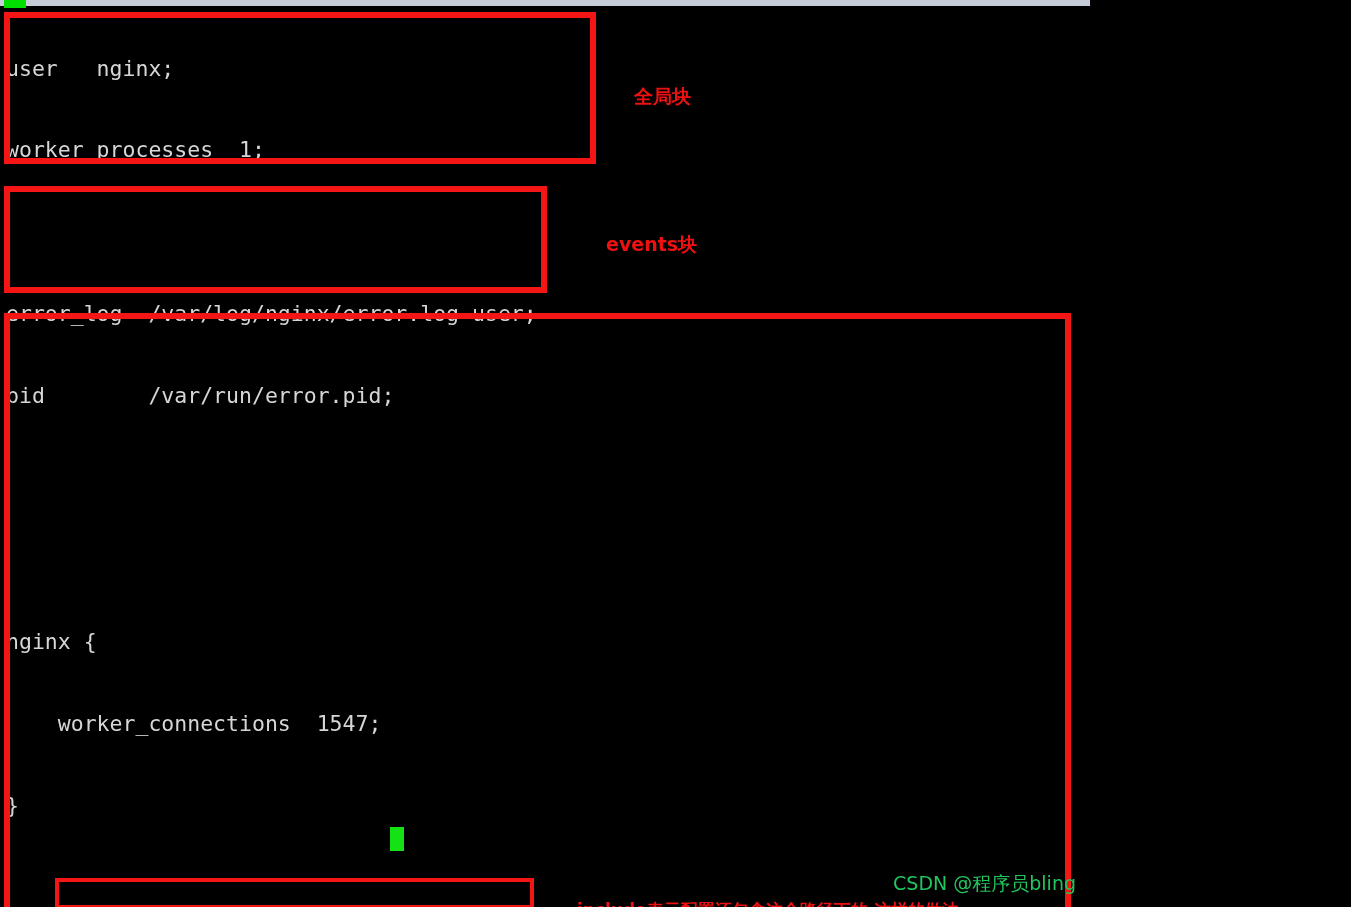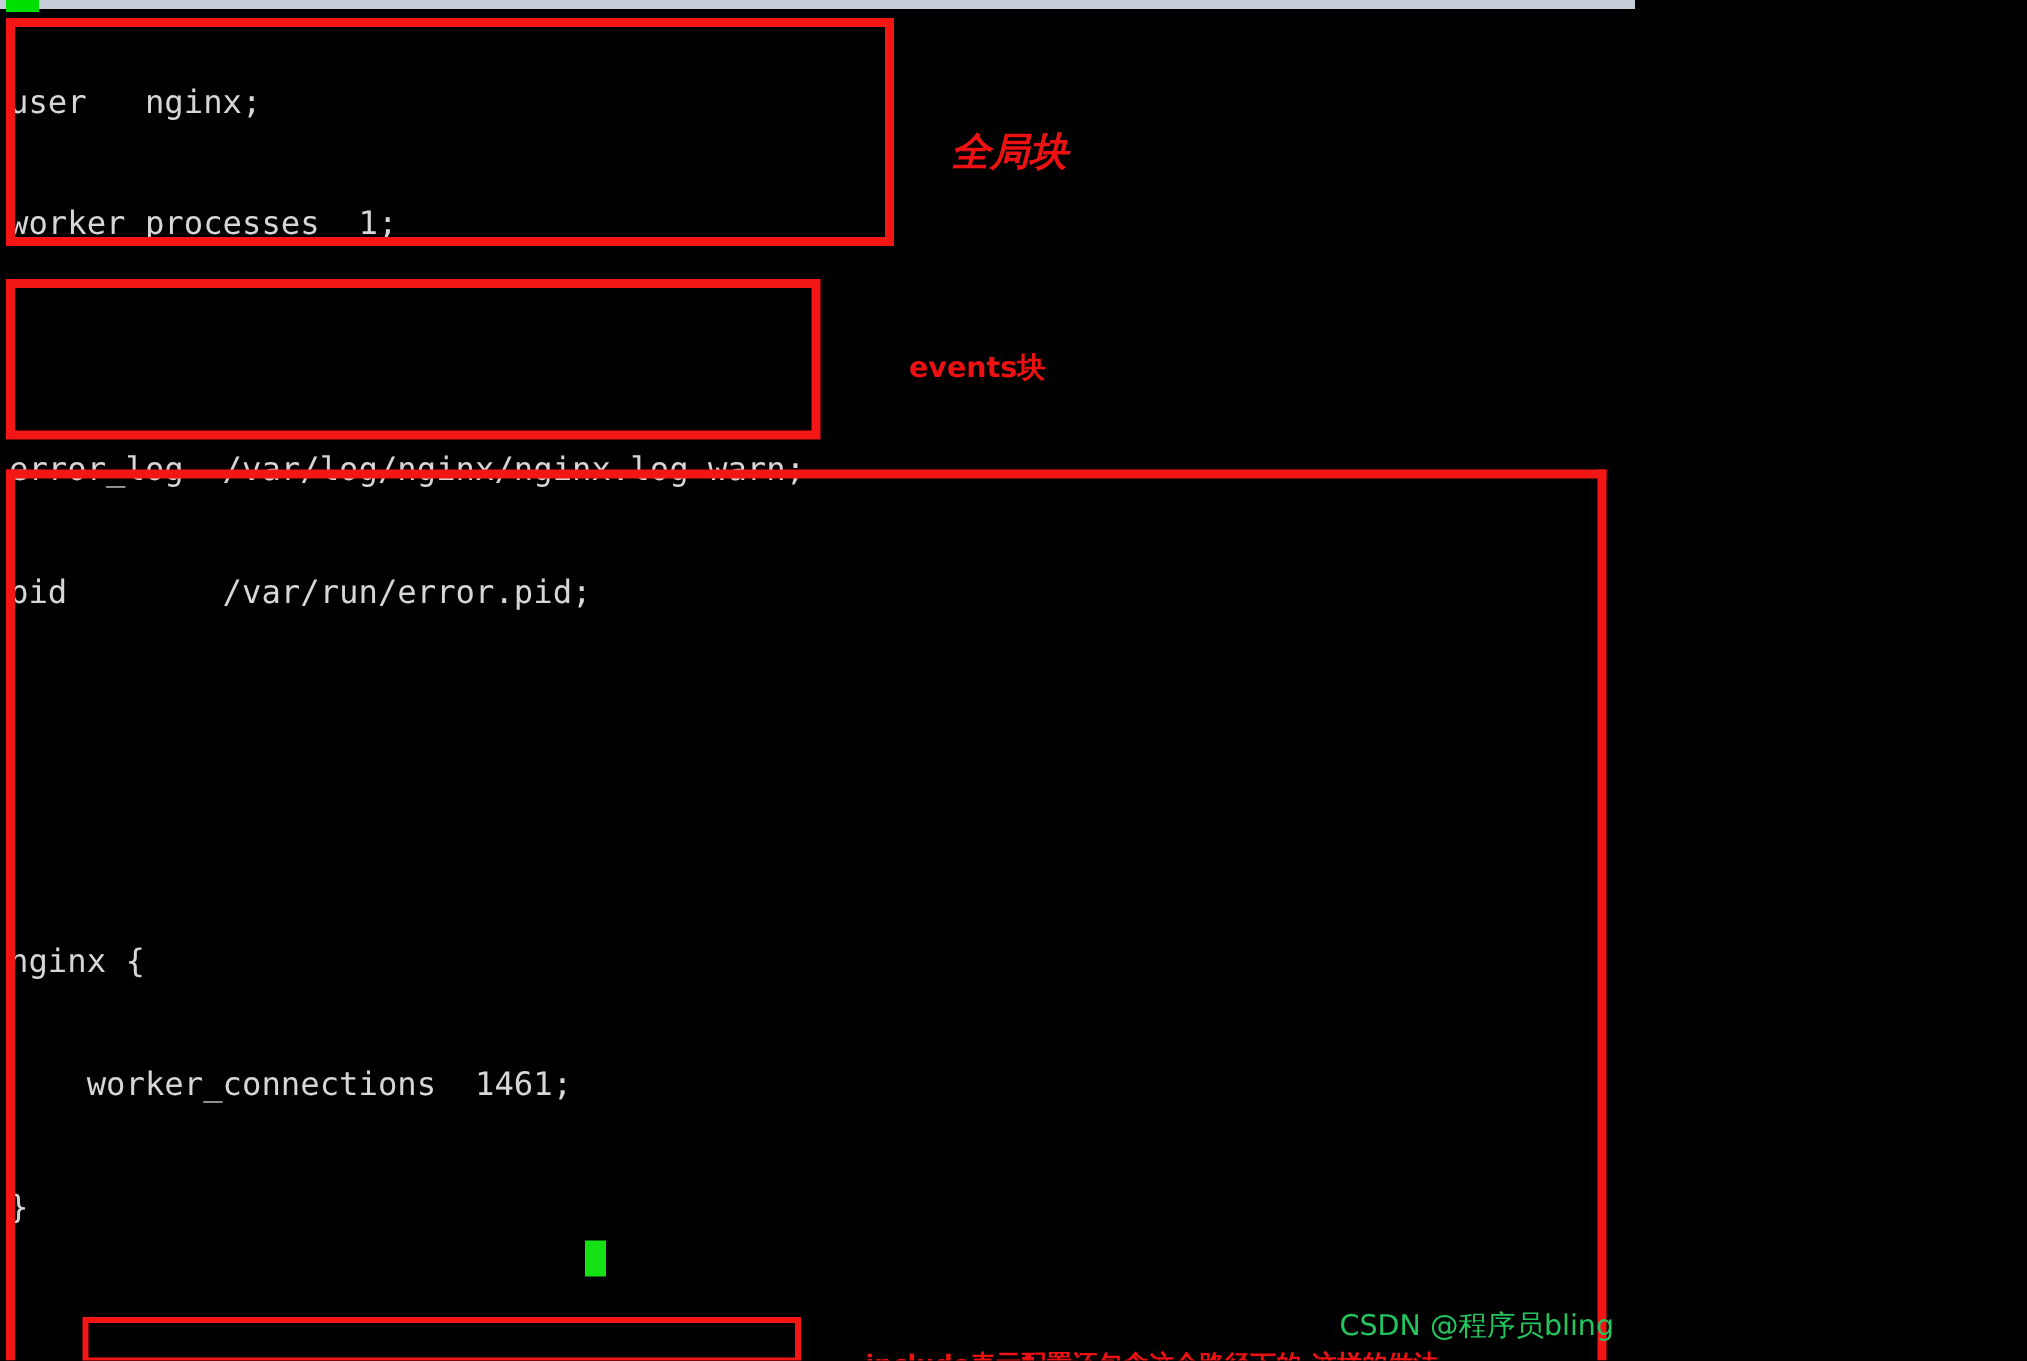--- a/index.html
+++ b/index.html
@@ -71,21 +71,21 @@
   }
 
   
   .label {
     position: absolute;
     color: #ee1111;
     font-family: "DejaVu Sans", "Liberation Sans", sans-serif;
     font-weight: bold;
     white-space: pre;
   }
-  #label-global  { left: 634px;  top: 84px;  font-size: 26px; font-style: italic; }
+  #label-global  { left: 634px;  top: 84px;  font-size: 19px; }
   #label-events  { left: 606px;  top: 232px; font-size: 19px; }
   #label-http    { left: 1155px; top: 612px; font-size: 19px; margin-left: 44px; }
 
   .note {
     position: absolute;
     color: #ee1111;
     font-family: "DejaVu Sans", "Liberation Sans", sans-serif;
     font-weight: bold;
     font-size: 17px;
     line-height: 28px;
@@ -116,26 +116,26 @@
 
 <div id="screen">
 
   <div class="top-strip"></div>
   <div class="top-cursor"></div>
 
   <div class="term">
     <div class="line">user   nginx;</div>
     <div class="line">worker_processes  1;</div>
     <div class="line">&nbsp;</div>
-    <div class="line">error_log  /var/log/nginx/nginx.log warn;</div>
+    <div class="line">error_log  /var/log/nginx/error.log user;</div>
     <div class="line">pid        /var/run/error.pid;</div>
     <div class="line">&nbsp;</div>
     <div class="line">&nbsp;</div>
     <div class="line">nginx {</div>
-    <div class="line">    worker_connections  1461;</div>
+    <div class="line">    worker_connections  1547;</div>
     <div class="line">}</div>
     <div class="line">&nbsp;</div>
     
     
     
     
     
     
     
     

